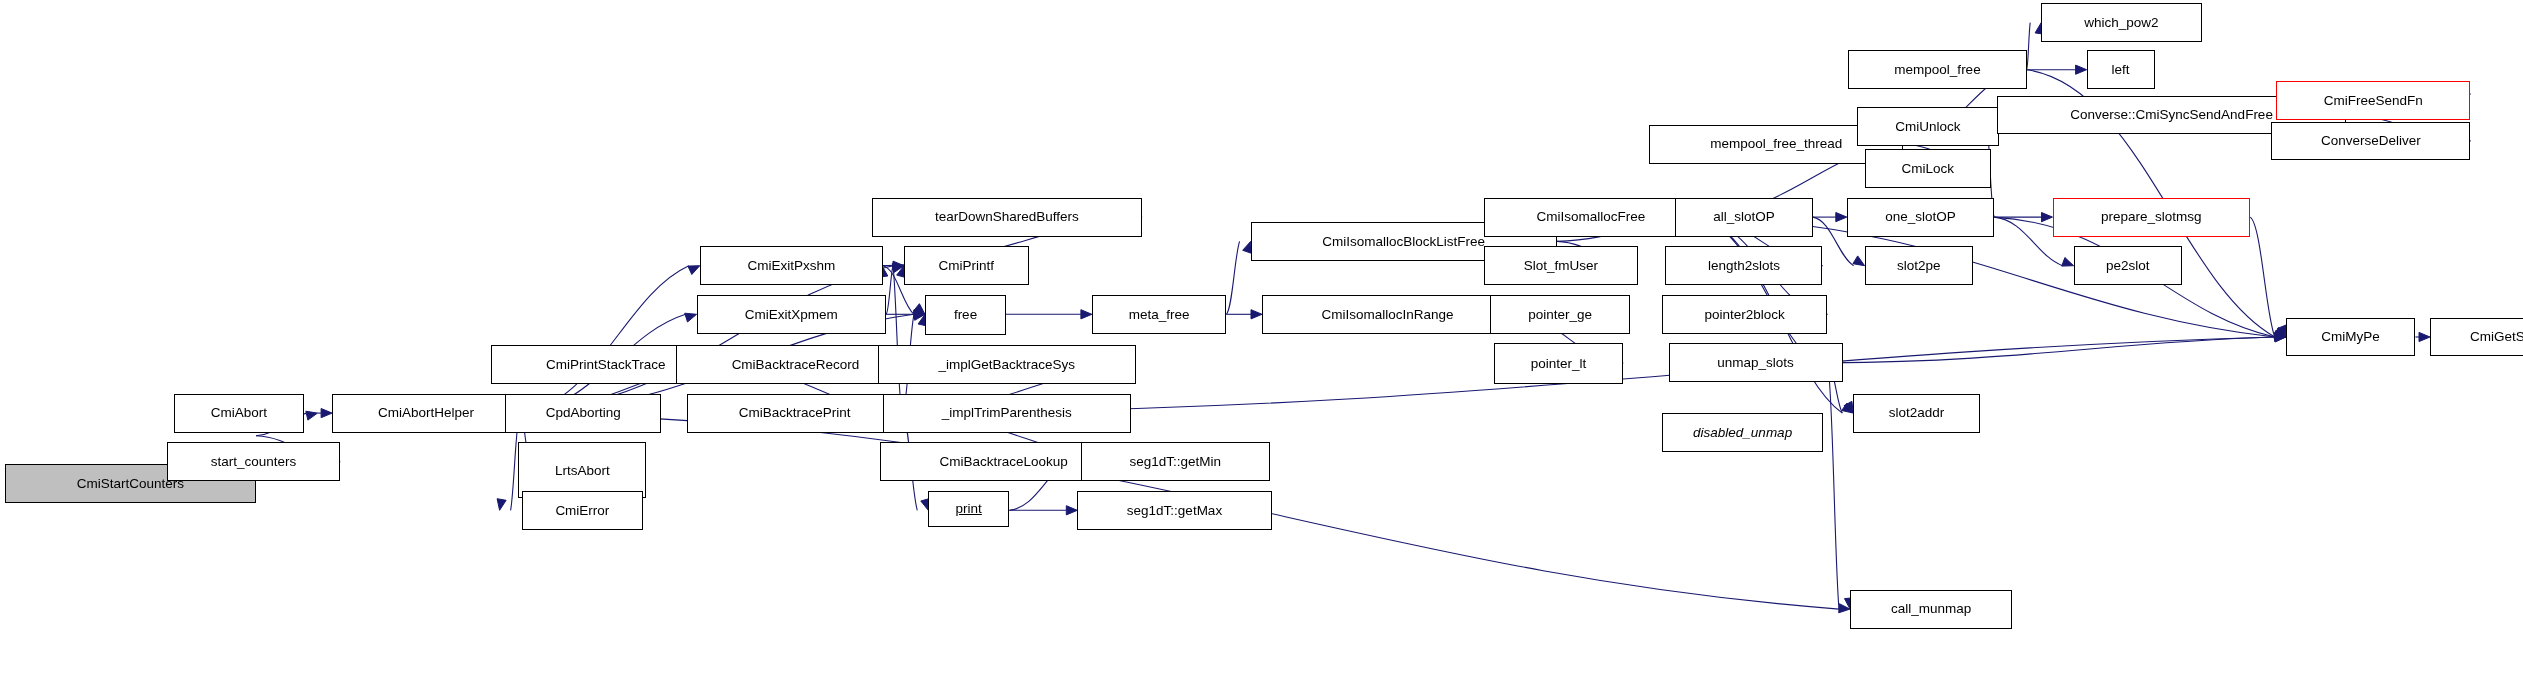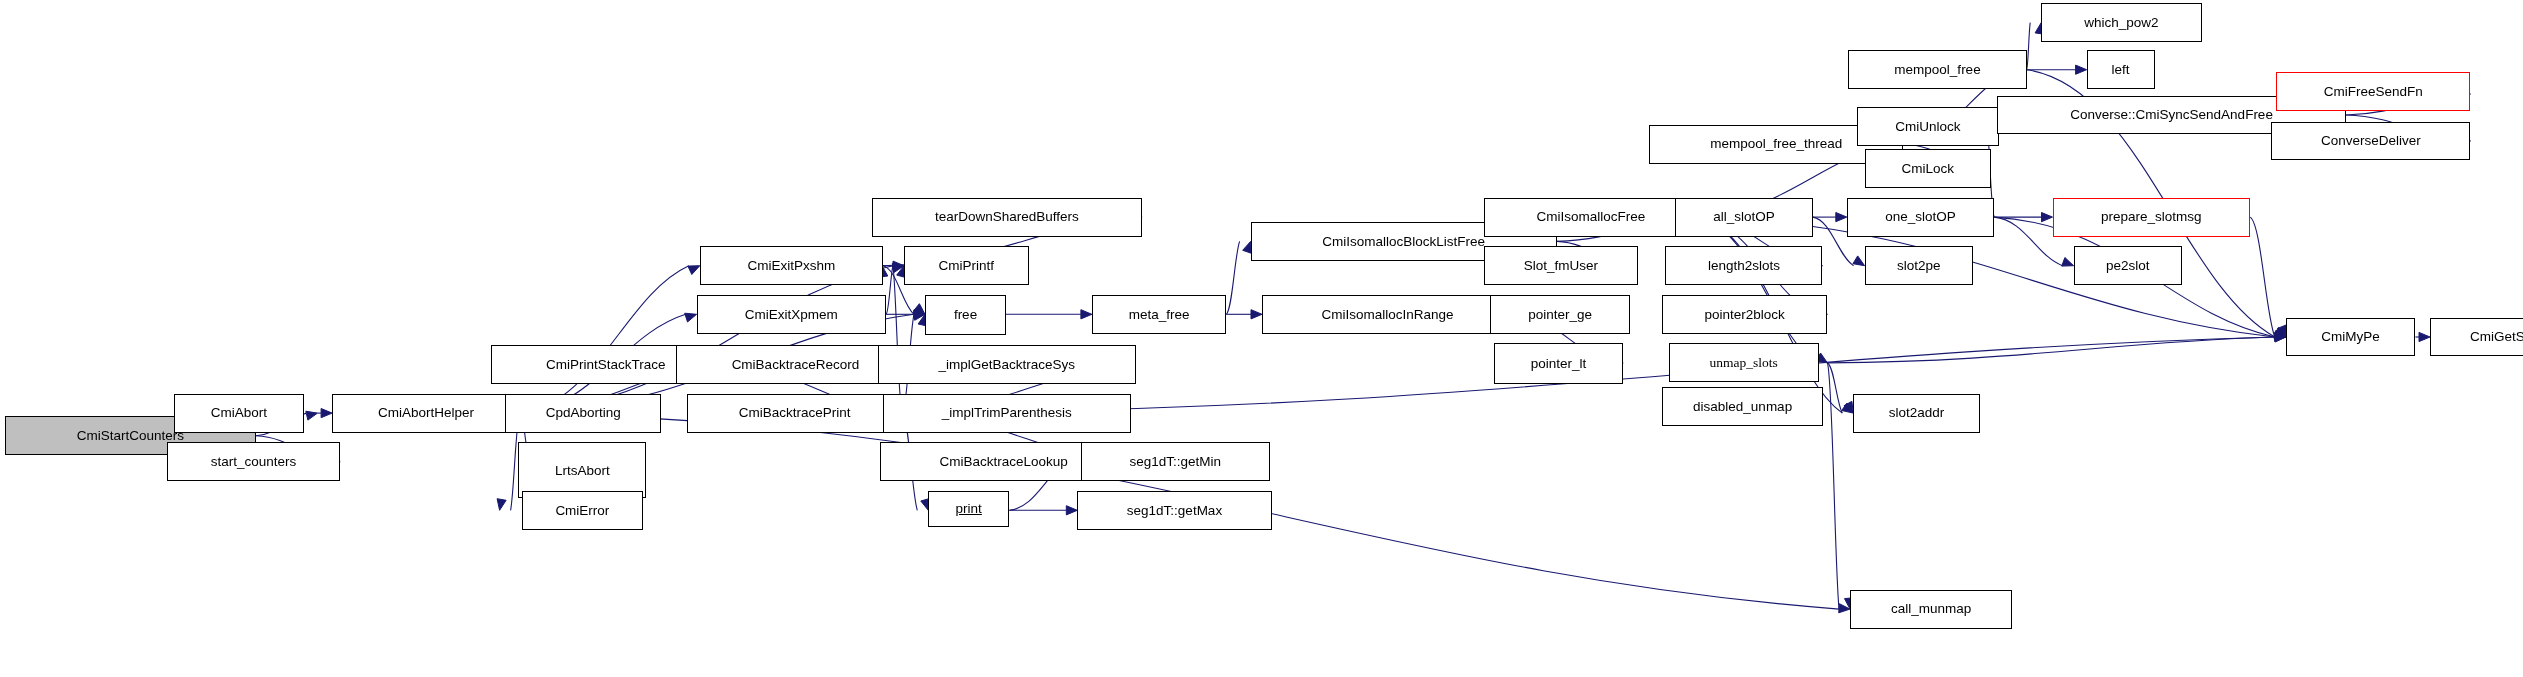--- a/index.html
+++ b/index.html
@@ -1,21 +1,21 @@
 <!DOCTYPE html>
 <html><head>
 <meta charset="utf-8">
 <style>
   html,body{margin:0;padding:0;background:#ffffff;}
   #canvas{position:relative;width:2523px;height:677px;background:#ffffff;
           font-family:"Liberation Sans","DejaVu Sans",sans-serif;overflow:hidden;}
   .node{position:absolute;box-sizing:border-box;background:#ffffff;
         border:1px solid #000000;display:flex;align-items:center;justify-content:center;
         font-size:13.5px;color:#000000;line-height:1;white-space:nowrap;padding:0 24px;}
-  .node.cur{background:#bfbfbf;border-color:#000000;}
+  .node.cur{background:#bfbfbf;border-color:#000000;margin-top:48px;}
   .node.red{border-color:#ff0000;}
   #edges{position:absolute;left:0;top:0;width:2523px;height:677px;overflow:visible;}
   #edges path{fill:none;stroke:#191970;stroke-width:1.1;}
   #edges polygon{fill:#191970;stroke:#191970;stroke-width:1;}
 </style>
 </head>
 <body>
 
 <div id="canvas">
   <svg id="edges" viewBox="0 0 2523 677" preserveAspectRatio="none">
@@ -171,27 +171,27 @@
       <div class="node" style="left: 1490.4px; top: 294.84px; width: 139.32px; height: 38.88px;">pointer_ge</div>
       <div class="node" style="left: 1493.64px; top: 343.44px; width: 129.6px; height: 41px;">pointer_lt</div>
       <div class="node" style="left: 1483.92px; top: 197.64px; width: 213.84px; height: 38.88px;">CmiIsomallocFree</div>
       <div class="node" style="left: 1649.16px; top: 124.74px; width: 254.34px; height: 38.88px;">mempool_free_thread</div>
       <div class="node" style="left: 1848.42px; top: 50.22px; width: 178.2px; height: 38.88px;">mempool_free</div>
       <div class="node" style="left: 1856.52px; top: 100.44px; width: 142.56px; height: 38.88px; margin-top: 7px;">CmiUnlock</div>
       <div class="node" style="left: 1864.62px; top: 149.04px; width: 126.36px; height: 38.88px;">CmiLock</div>
       <div class="node" style="left: 2041.2px; top: 3.24px; width: 160.38px; height: 38.88px;">which_pow2</div>
       <div class="node" style="left: 2086.56px; top: 50.22px; width: 68.04px; height: 38.88px;">left</div>
       <div class="node" style="left: 1997.46px; top: 95.58px; width: 348.3px; height: 38.88px;">Converse::CmiSyncSendAndFree</div>
-      <div class="node red" style="left: 2276.1px; top: 72px; width: 194.4px; height: 38.88px; text-align: right;">CmiFreeSendFn</div>
+      <div class="node red" style="left: 2276.1px; top: 81px; width: 194.4px; height: 38.88px; text-align: right;">CmiFreeSendFn</div>
       <div class="node" style="left: 2271.24px; top: 121.5px; width: 199.26px; height: 38.88px;">ConverseDeliver</div>
       <div class="node" style="left: 1675.08px; top: 197.64px; width: 137.7px; height: 38.88px;">all_slotOP</div>
       <div class="node" style="left: 1665.36px; top: 246.24px; width: 157.14px; height: 38.88px;">length2slots</div>
       <div class="node" style="left: 1662.12px; top: 294.84px; width: 165.24px; height: 38.88px;">pointer2block</div>
-      <div class="node" style="left: 1668.6px; top: 343.44px; width: 150px; height: 38.88px; font-family: Liberation Serif, serif;">unmap_slots</div>
-      <div class="node" style="left: 1662.12px; top: 387px; width: 161px; height: 38.88px;">disabled_unmap</div>
+      <div class="node" style="left: 1668.6px; top: 343.44px; width: 174px; height: 38.88px;">unmap_slots</div>
+      <div class="node" style="left: 1662.12px; top: 413px; width: 161px; height: 38.88px; font-style: italic;">disabled_unmap</div>
       <div class="node" style="left: 1846.8px; top: 197.64px; width: 147.42px; height: 38.88px;">one_slotOP</div>
       <div class="node" style="left: 1864.62px; top: 246.24px; width: 108.54px; height: 38.88px;">slot2pe</div>
       <div class="node" style="left: 1853.28px; top: 393.66px; width: 126.36px; height: 38.88px;">slot2addr</div>
       <div class="node red" style="left: 2052.54px; top: 197.64px; width: 197.64px; height: 38.88px;">prepare_slotmsg</div>
       <div class="node" style="left: 2073.6px; top: 246.24px; width: 108.54px; height: 38.88px;">pe2slot</div>
       <div class="node" style="left: 2285.82px; top: 317.52px; width: 129.6px; height: 38.88px;">CmiMyPe</div>
       <div class="node" style="left: 2430px; top: 317.52px; width: 157.14px; height: 38.88px;">CmiGetState</div>
       <div class="node" style="left: 1850.04px; top: 589.68px; width: 162px; height: 38.88px;">call_munmap</div>
     </div>
 </div>

